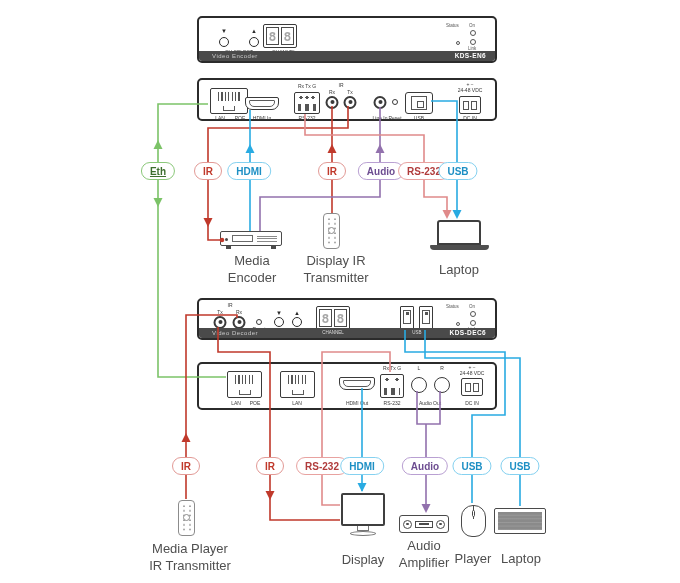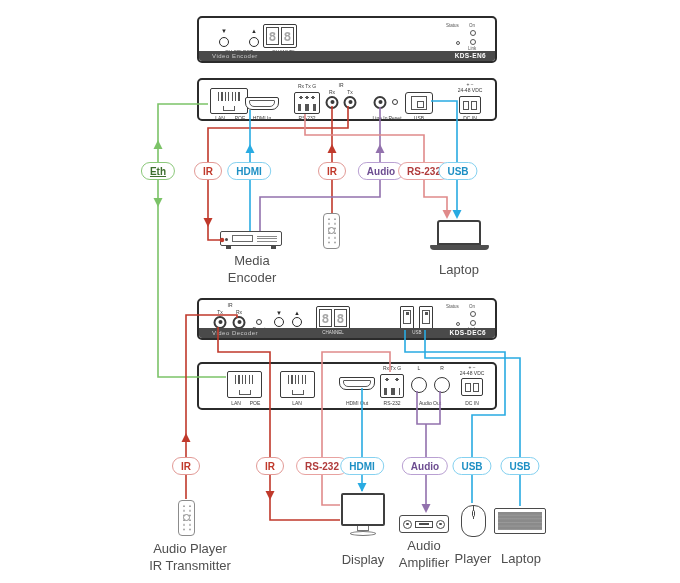--- a/index.html
+++ b/index.html
@@ -277,28 +277,32 @@
       <i class="vents"></i>
     <i class="foot" style="left:5px;"></i>
       <i class="foot" style="right:5px;"></i>
   </div>
   <div class="caption" style="left:252px;top:253px;">
     <div>Media</div>
     <div>Encoder</div>
   </div>
 
   <div class="remote" style="left:323px;top:213px;"></div>
+  <div class="caption" style="left:336px;top:253px;">
+    <div>Display IR</div>
+    <div>Transmitter</div>
+  </div>
 
   <div class="laptop-screen" style="left:437px;top:220px;width:44px;height:25px;"></div>
   <div class="laptop-base" style="left:430px;top:245px;width:59px;height:5px;"></div>
   <div class="caption" style="left:459px;top:262px;">Laptop</div>
 
   <div class="remote" style="left:178px;top:500px;"></div>
   <div class="caption" style="left:190px;top:541px;">
-    <div>Audio Player</div>
+    <div>Media Player</div>
     <div>IR Transmitter</div>
   </div>
 
   <div class="monitor" style="left:341px;top:493px;width:44px;height:33px;"></div>
   <div class="mon-neck" style="left:363px;top:526px;width:12px;height:5px;"></div>
   <div class="mon-base" style="left:363px;top:531px;width:26px;height:5px;"></div>
   <div class="caption" style="left:363px;top:552px;">Display</div>
 
   <div class="amp" style="left:399px;top:515px;width:50px;height:18px;">
     <i class="knob" style="left:3px;"></i>

